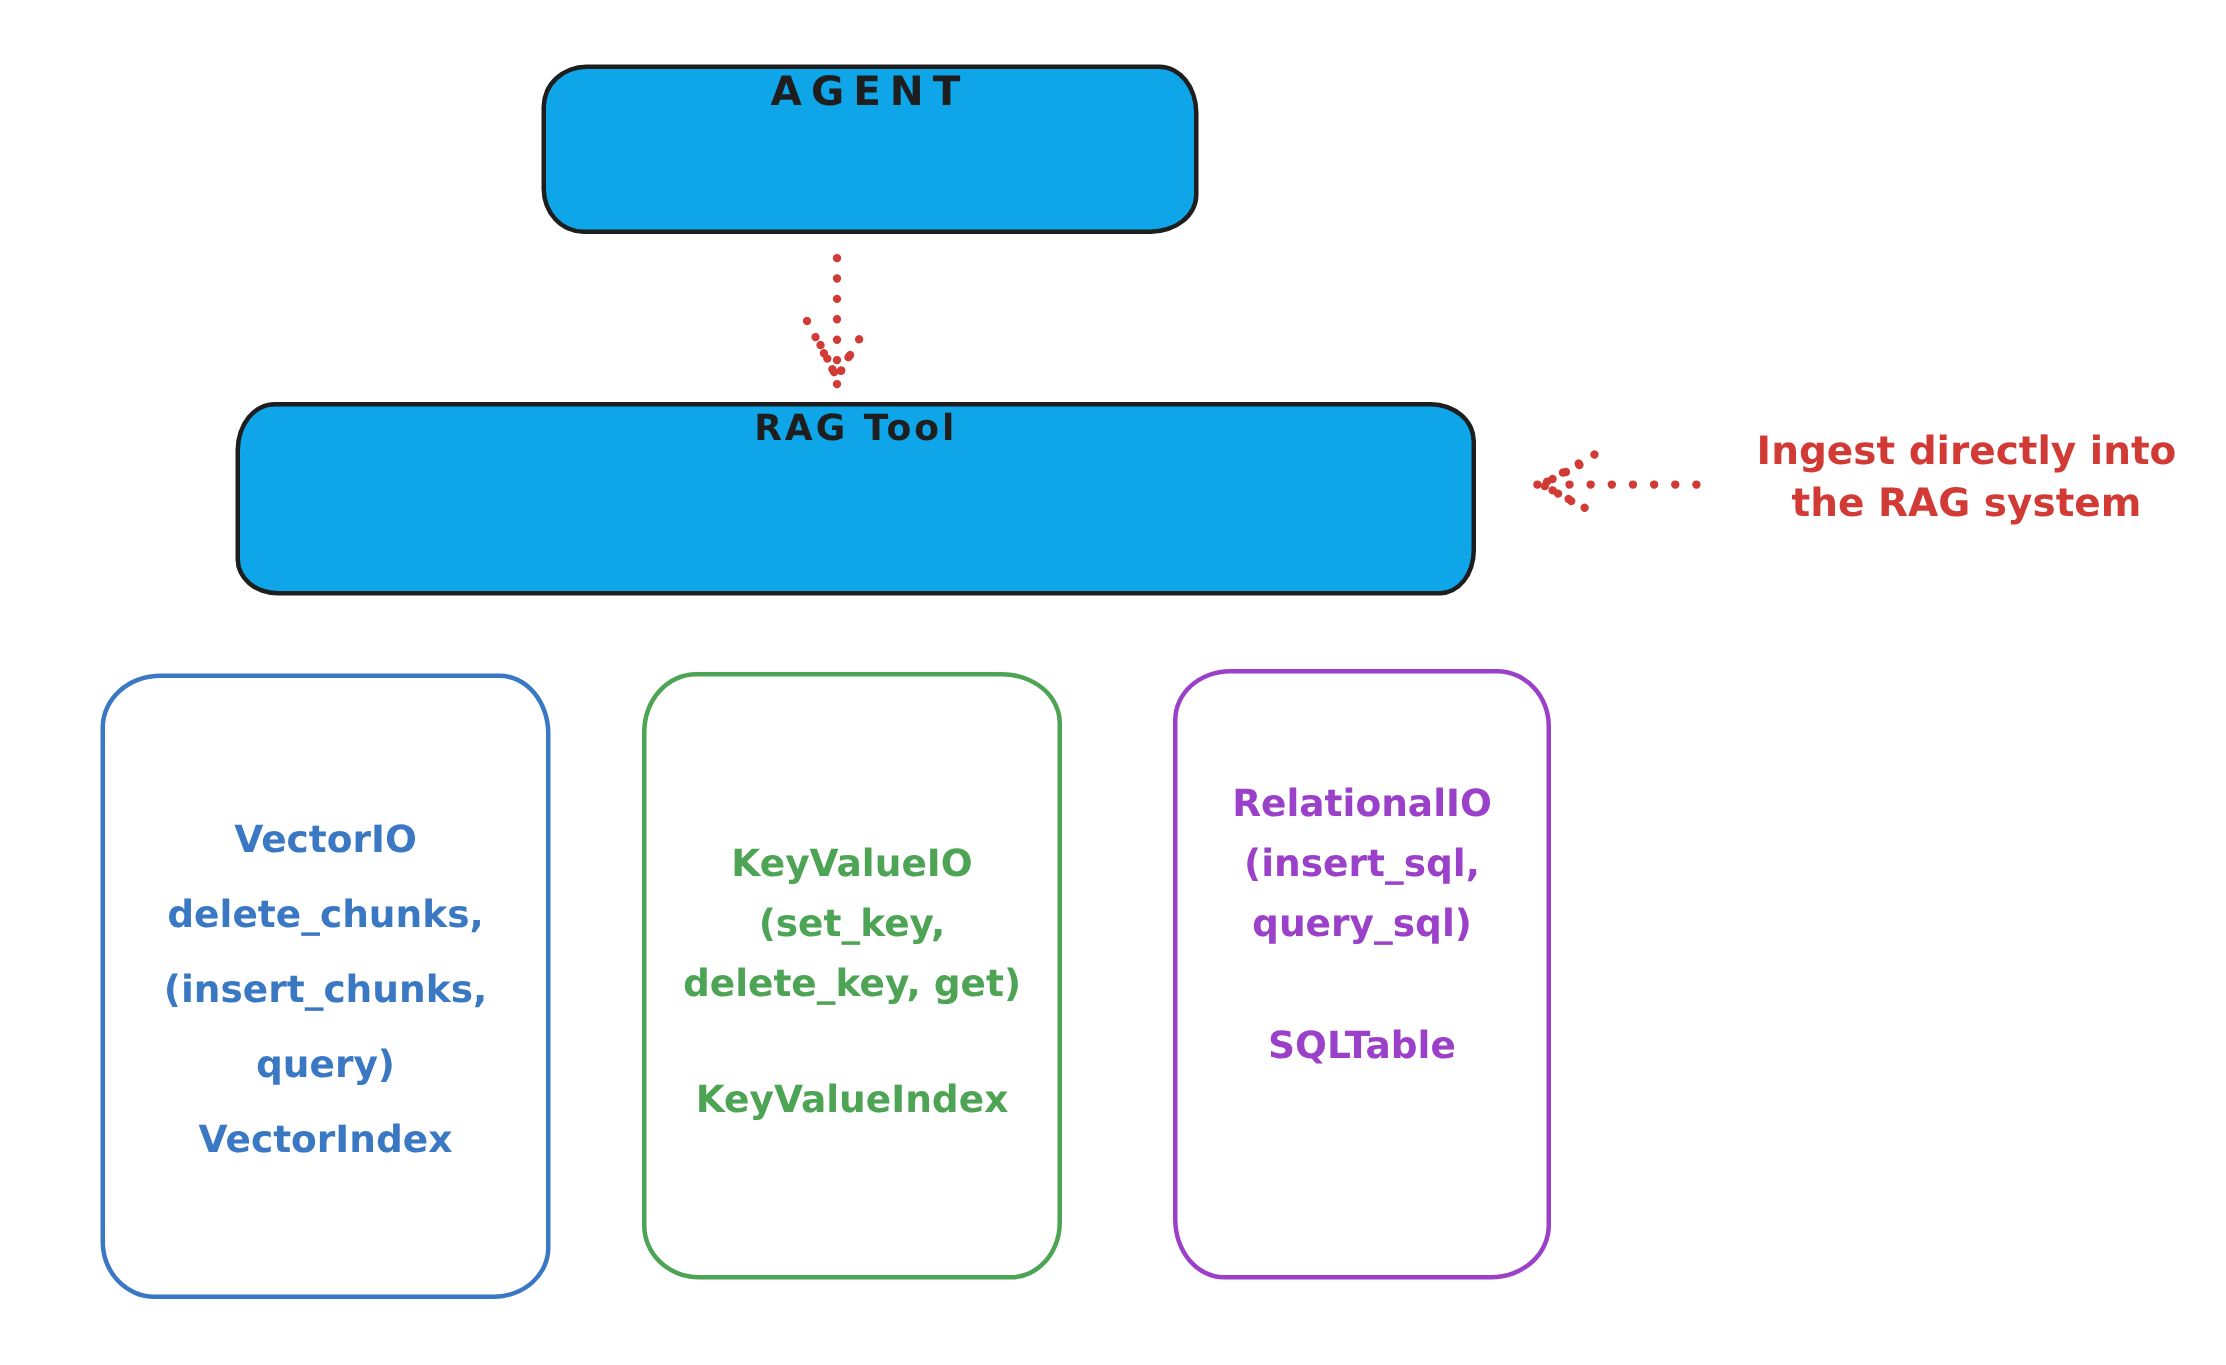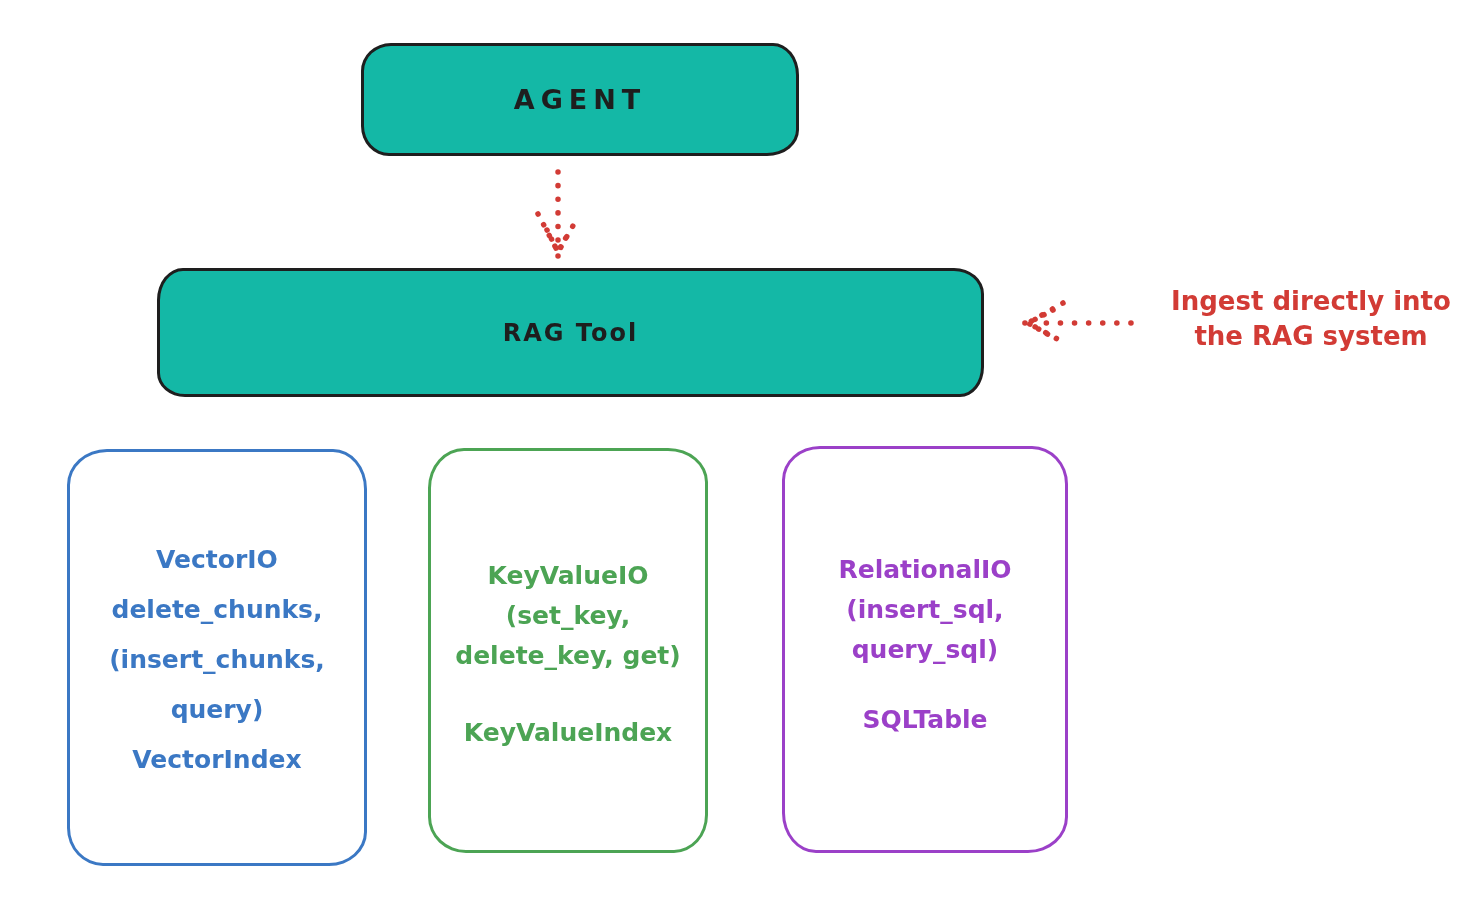--- a/index.html
+++ b/index.html
@@ -10,24 +10,24 @@
     background: #ffffff;
     font-family: "DejaVu Sans", sans-serif;
     overflow: hidden;
   }
   .box {
     position: absolute;
     box-sizing: border-box;
     border: 3.5px solid #1e1e1e;
     color: #1e1e1e;
     display: flex;
-    align-items: center;
+    align-items: flex-start;
     justify-content: center;
     font-weight: bold;
-    background: #14b8a6;
+    background: #0ea5e9;
   }
   #agent-box {
     left: 361px; top: 43px; width: 438px; height: 113px;
     border-radius: 30px 26px 32px 28px / 28px 32px 26px 30px;
     font-size: 27px; letter-spacing: 6px;
   }
   #rag-box {
     left: 157px; top: 268px; width: 827px; height: 129px;
     border-radius: 26px 30px 24px 28px / 32px 26px 30px 24px;
     font-size: 24px; letter-spacing: 2px;
@@ -64,26 +64,26 @@
   }
   #vector-box .index-label { }
   #keyvalue-box {
     left: 428px; top: 448px; width: 280px; height: 405px;
     color: #4ca454; border-color: #4ca454;
     border-radius: 36px 40px 34px 38px / 40px 34px 38px 36px;
     padding-top: 105px;
   }
   #keyvalue-box .index-label { margin-top: 37px; }
   #relational-box {
-    left: 782px; top: 446px; width: 286px; height: 407px;
+    left: 782px; top: 446px; width: 252px; height: 407px;
     color: #9b40c8; border-color: #9b40c8;
     border-radius: 38px 36px 40px 34px / 34px 38px 36px 40px;
-    padding-top: 101px;
+    padding-top: 67px;
   }
-  #relational-box .index-label { margin-top: 30px; }
+  #relational-box .index-label { margin-top: 41px; }
   .arrow-layer {
     position: absolute;
     left: 0; top: 0; width: 1484px; height: 910px;
     pointer-events: none;
   }
 </style>
 </head>
 <body>
 
 <div class="canvas">

